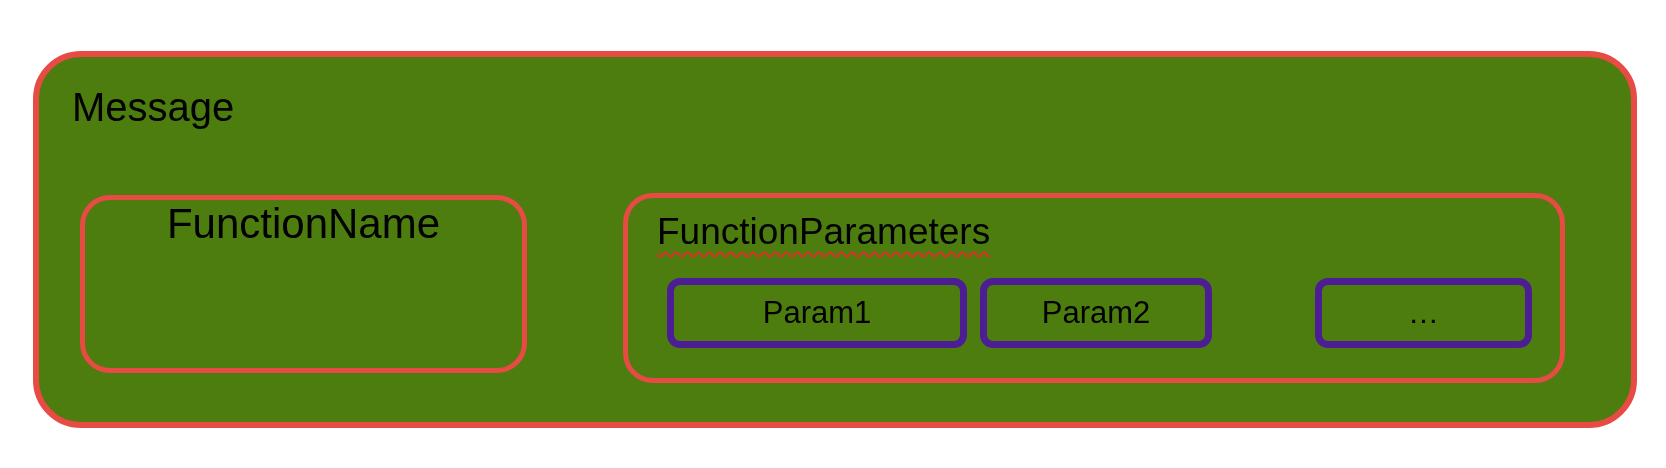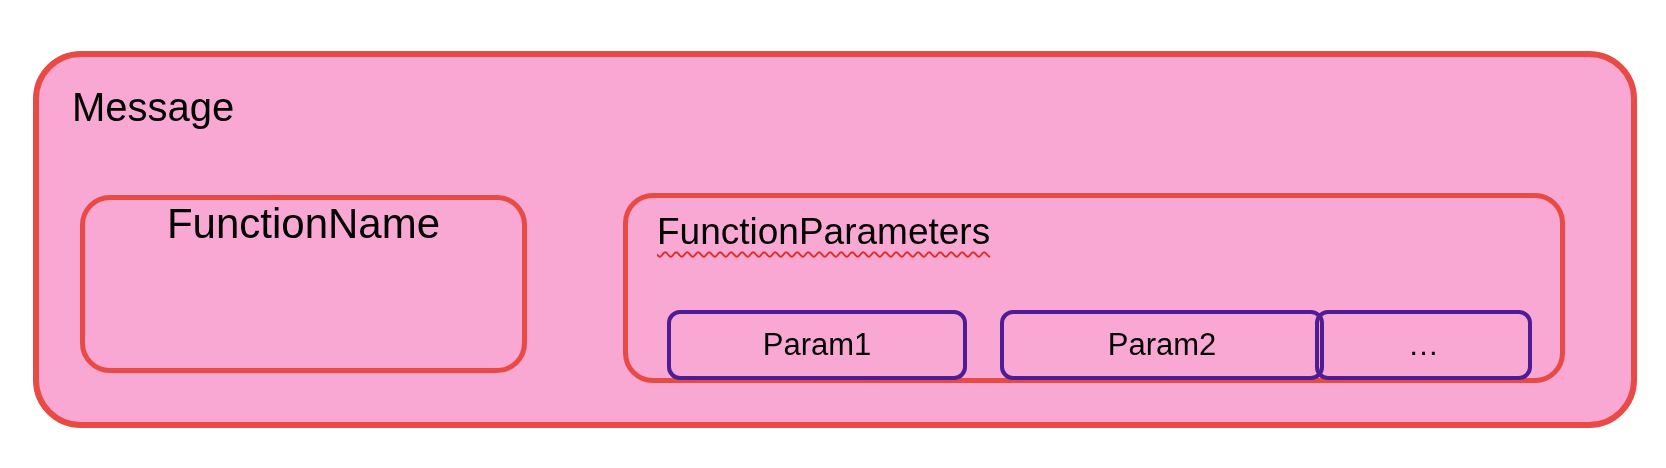--- a/index.html
+++ b/index.html
@@ -17,21 +17,21 @@
     overflow: hidden;
   }
   
   .message-box {
     position: absolute;
     left: 33px;
     top: 51px;
     width: 1604px;
     height: 377px;
     box-sizing: border-box;
-    background: #f9a8d4;
+    background: #4d7c0f;
     border: 6px solid #e84a44;
     border-radius: 48px;
   }
   .message-label {
     position: absolute;
     left: 33px;
     top: 26px;
     font-size: 40px;
     line-height: 1.2;
     color: #000000;
@@ -77,30 +77,29 @@
     text-decoration-style: wavy;
     text-decoration-color: #e02c24;
     text-decoration-thickness: 2px;
     text-underline-offset: 7px;
   }
   .param-box {
     position: absolute;
     top: 80px;
     height: 70px;
     box-sizing: border-box;
-    border: 4px solid #4c1d95;
+    border: 7px solid #4c1d95;
     border-radius: 13px;
     display: flex;
     align-items: center;
     justify-content: center;
     font-size: 31px;
-    margin-top: 32px;
   }
   .param-1 { left: 39px;  width: 300px; }
-  .param-2 { left: 372px; width: 324px; text-align: center; }
+  .param-2 { left: 352px; width: 232px; text-align: center; }
   .param-3 { left: 687px; width: 217px; }
 </style>
 </head>
 <body>
 
 <div class="canvas">
 
   <div class="message-box">
 
     <div class="message-label">Message</div>

